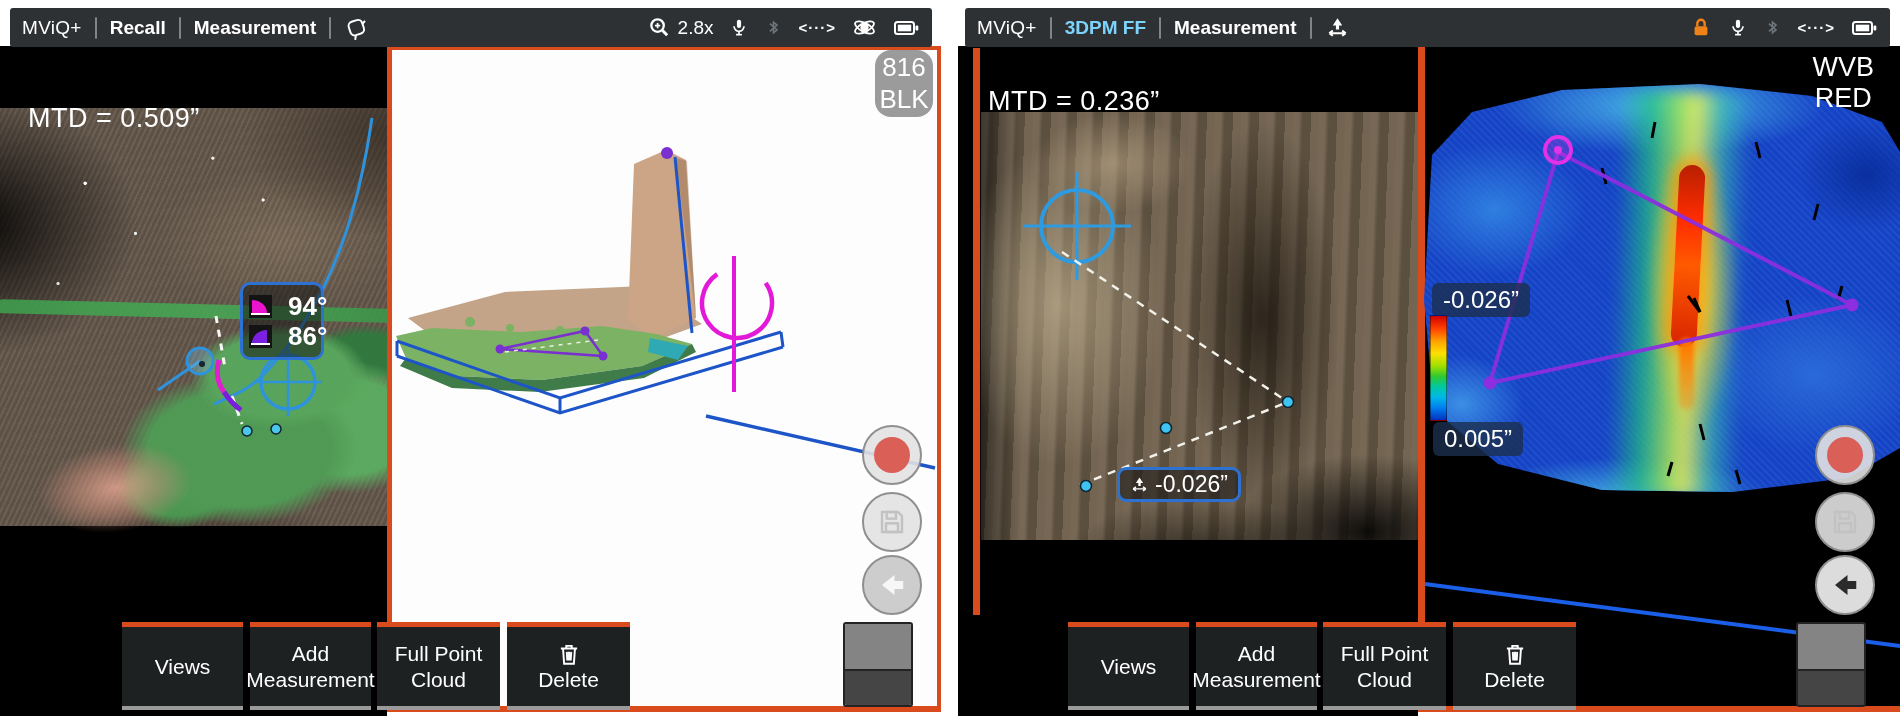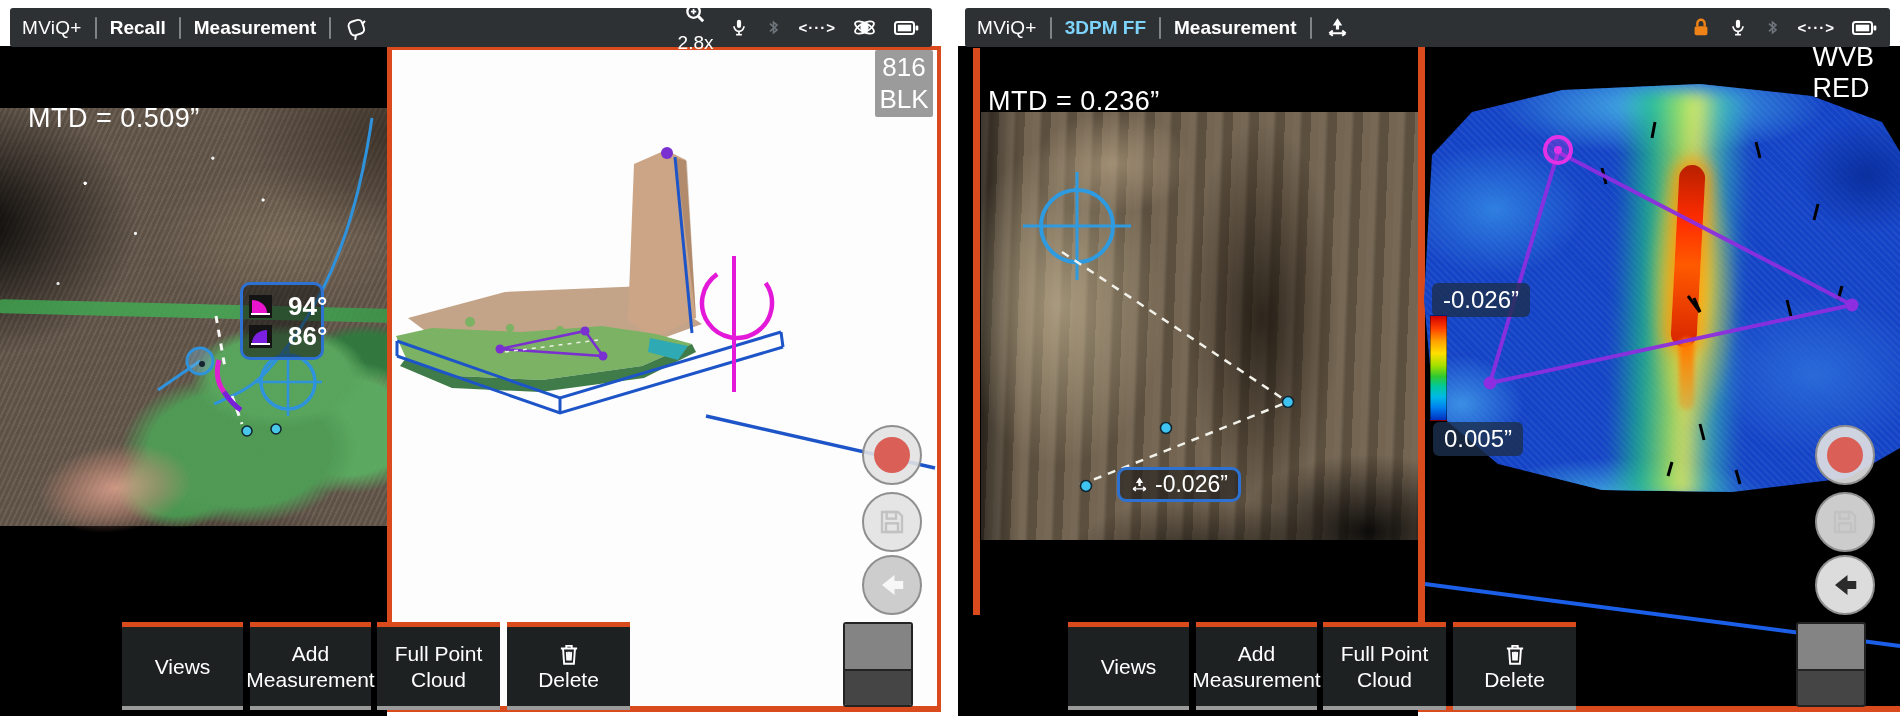--- a/index.html
+++ b/index.html
@@ -14,21 +14,21 @@
   .titlebar { position:absolute; top:8px; height:39px; background:#2e3133; border-radius:3px;
               display:flex; align-items:center; padding:0 12px; color:#fff; font-size:19px; }
   #panelL .titlebar { left:10px; width:922px; }
   #panelR .titlebar { left:12px; width:925px; }
   .tb-left { display:flex; align-items:center; gap:13px; }
   .tb-right { margin-left:auto; display:flex; align-items:center; gap:16px; }
   .brand { font-weight:normal; letter-spacing:.3px; }
   .menu-item { font-weight:700; }
   .menu-hot { color:#7dd3fc; font-weight:bold; }
   .vline { width:2px; height:22px; background:#808487; border-radius:1px; }
-  .zoomgroup { display:flex; align-items:center; gap:7px; font-size:19px;flex-direction:column; }
+  .zoomgroup { display:flex; align-items:center; gap:7px; font-size:19px; }
   .icon svg { display:block; }
   .codeicon { font-size:15px; letter-spacing:1px; color:#fff; font-weight:bold; }
 
   
   .camL { position:absolute; left:0; top:46px; width:387px; height:670px; background:#000; overflow:hidden; }
   .rockL { position:absolute; left:0; top:62px; width:387px; height:418px;
     background-color:#63564a;
     background-image:
       radial-gradient(circle 2px at 22% 18%, #fff 0 1.4px, transparent 2px),
       radial-gradient(circle 2px at 35% 30%, #eee 0 1.2px, transparent 2px),
@@ -67,25 +67,25 @@
     display:flex; flex-direction:column; justify-content:center; gap:4px; padding:3px 6px; }
   .angleRow { display:flex; align-items:center; gap:16px; }
   .angleRow .val { color:#fff; font-size:26px; font-weight:bold; line-height:1; }
   .aIcon { position:relative; width:23px; height:23px; background:#141414; flex:none; }
   .aIcon .base { position:absolute; left:2px; bottom:3px; width:19px; height:2px; background:#fff; }
   .aIcon.q1 .quad { position:absolute; left:3px; bottom:5px; width:15px; height:13px; background:#ea14cf; border-radius:0 100% 0 0; }
   .aIcon.q2 .quad { position:absolute; left:3px; bottom:5px; width:15px; height:13px; background:#7b1fe0; border-radius:100% 0 0 0; }
 
   
   .badge816 { position:absolute; left:875px; top:50px; width:58px; height:67px; background:#9b9b9b;
-    border-radius:2px; color:#fff; font-size:26px; display:flex; flex-direction:column;
+    border-radius:16px; color:#fff; font-size:26px; display:flex; flex-direction:column;
     align-items:center; justify-content:center; line-height:1.2; }
 
   
-  .badgeWVB { position:absolute; right:26px; top:42px; text-align:left; color:#fff; font-size:27px; line-height:31px; }
+  .badgeWVB { position:absolute; right:26px; top:52px; text-align:center; color:#fff; font-size:27px; line-height:31px; }
 
   
   .roundBtn { position:absolute; width:60px; height:60px; border-radius:50%;
     background:rgba(226,226,226,.9); border:2px solid #8f8f8f;
     display:flex; align-items:center; justify-content:center; }
   .recInner { width:36px; height:36px; border-radius:50%; background:#d95f57; }
   .btn-rec  { left:862px; top:425px; }
   .btn-save { left:862px; top:492px; }
   .btn-back { left:862px; top:555px; }
 

